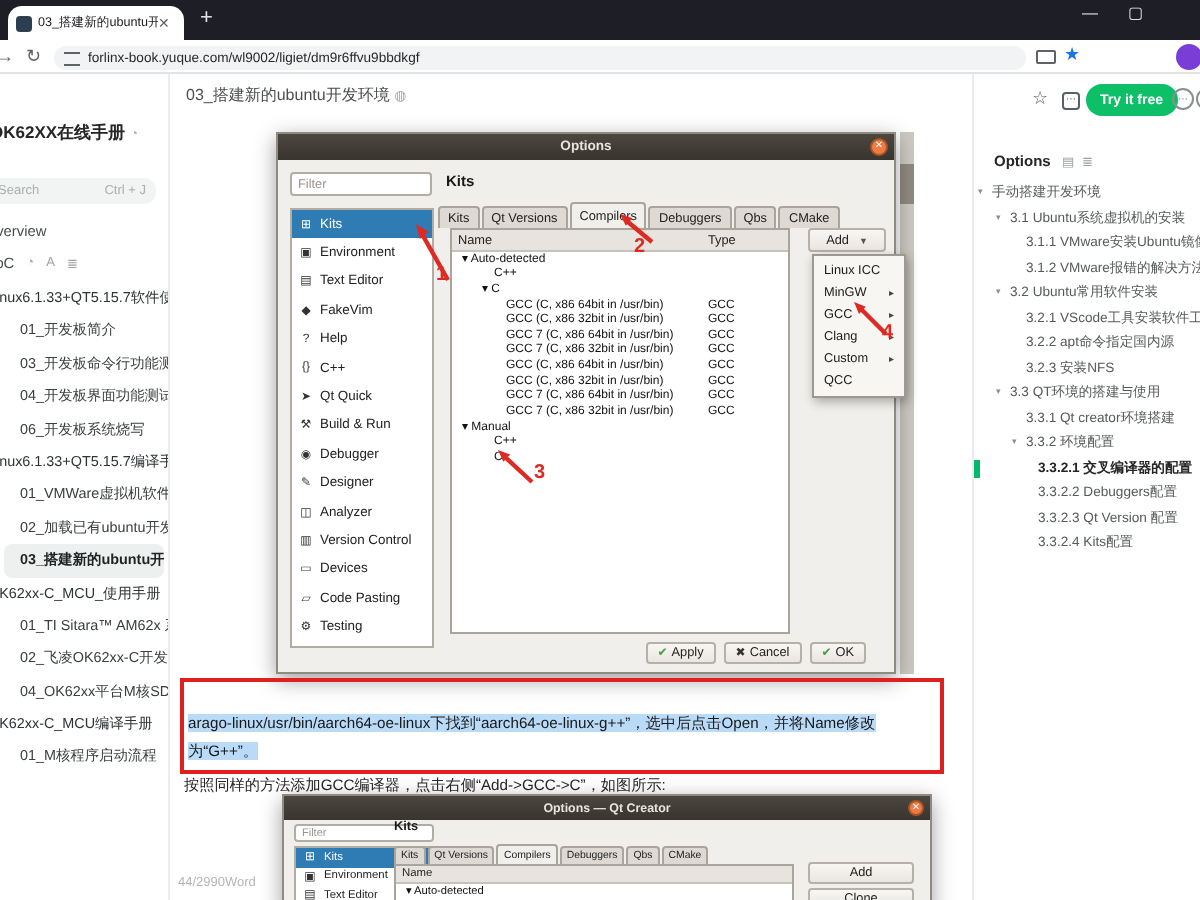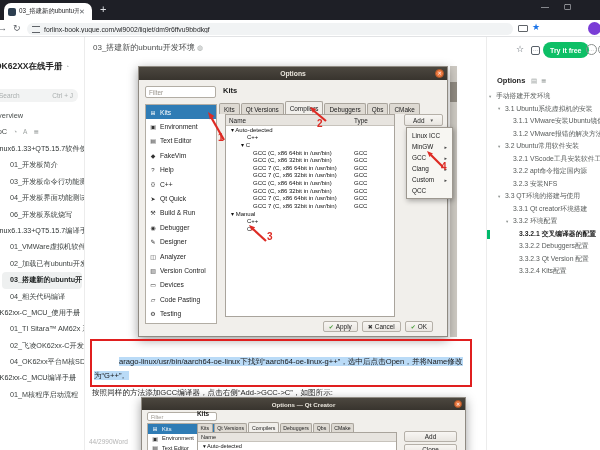--- a/index.html
+++ b/index.html
@@ -182,21 +182,20 @@
 
     <div class="sb-row top">Linux6.1.33+QT5.15.7软件使用..</div>
         <div class="sb-row sub">01_开发板简介</div>
         <div class="sb-row sub">03_开发板命令行功能测试</div>
         <div class="sb-row sub">04_开发板界面功能测试</div>
         <div class="sb-row sub">06_开发板系统烧写</div>
         <div class="sb-row top">Linux6.1.33+QT5.15.7编译手册</div>
         <div class="sb-row sub">01_VMWare虚拟机软件安装</div>
         <div class="sb-row sub">02_加载已有ubuntu开发环...</div>
         <div class="sb-row sub sel">03_搭建新的ubuntu开发...</div>
-        <div class="sb-row sub">04_相关代码编译</div>
         <div class="sb-row top">OK62xx-C_MCU_使用手册</div>
         <div class="sb-row sub">01_TI Sitara™ AM62x 系列...</div>
         <div class="sb-row sub">02_飞凌OK62xx-C开发板M...</div>
         <div class="sb-row sub">04_OK62xx平台M核SDK使..</div>
         <div class="sb-row top">OK62xx-C_MCU编译手册</div>
         <div class="sb-row sub">01_M核程序启动流程</div>
       </div>
   </div>
 
   <div class="doc-title"><span>03_搭建新的ubuntu开发环境</span> <span class="circ">◍</span></div>
@@ -388,21 +387,21 @@
       <div class="qbtn">
           <span class="ck">✔</span>
           <span>OK</span>
         </div>
     </div>
   </div>
   <div class="strip"></div>
   <div class="thumb"></div>
 
   <div class="redbox"></div>
-  <div class="pline" style="left:94px;top:357px;margin-left:25px;"><span class="hl">arago-linux/usr/bin/aarch64-oe-linux下找到“aarch64-oe-linux-g++”，选中后点击Open，并将Name修改</span></div>
+  <div class="pline" style="left:94px;top:357px;"><span class="hl">arago-linux/usr/bin/aarch64-oe-linux下找到“aarch64-oe-linux-g++”，选中后点击Open，并将Name修改</span></div>
   <div class="pline" style="left:94px;top:371px;"><span class="hl">为“G++”。</span></div>
   <div class="p2">按照同样的方法添加GCC编译器，点击右侧“Add-&gt;GCC-&gt;C”，如图所示:</div>
   <div class="wordcount">44/2990Word</div>
 
   <div class="qtdlg dlg2">
     <div class="qtbar">
       <span>Options — Qt Creator</span>
       <span class="qtclose">✕</span>
     </div>
     <input class="qinput d2-filter" placeholder="Filter" style="">

